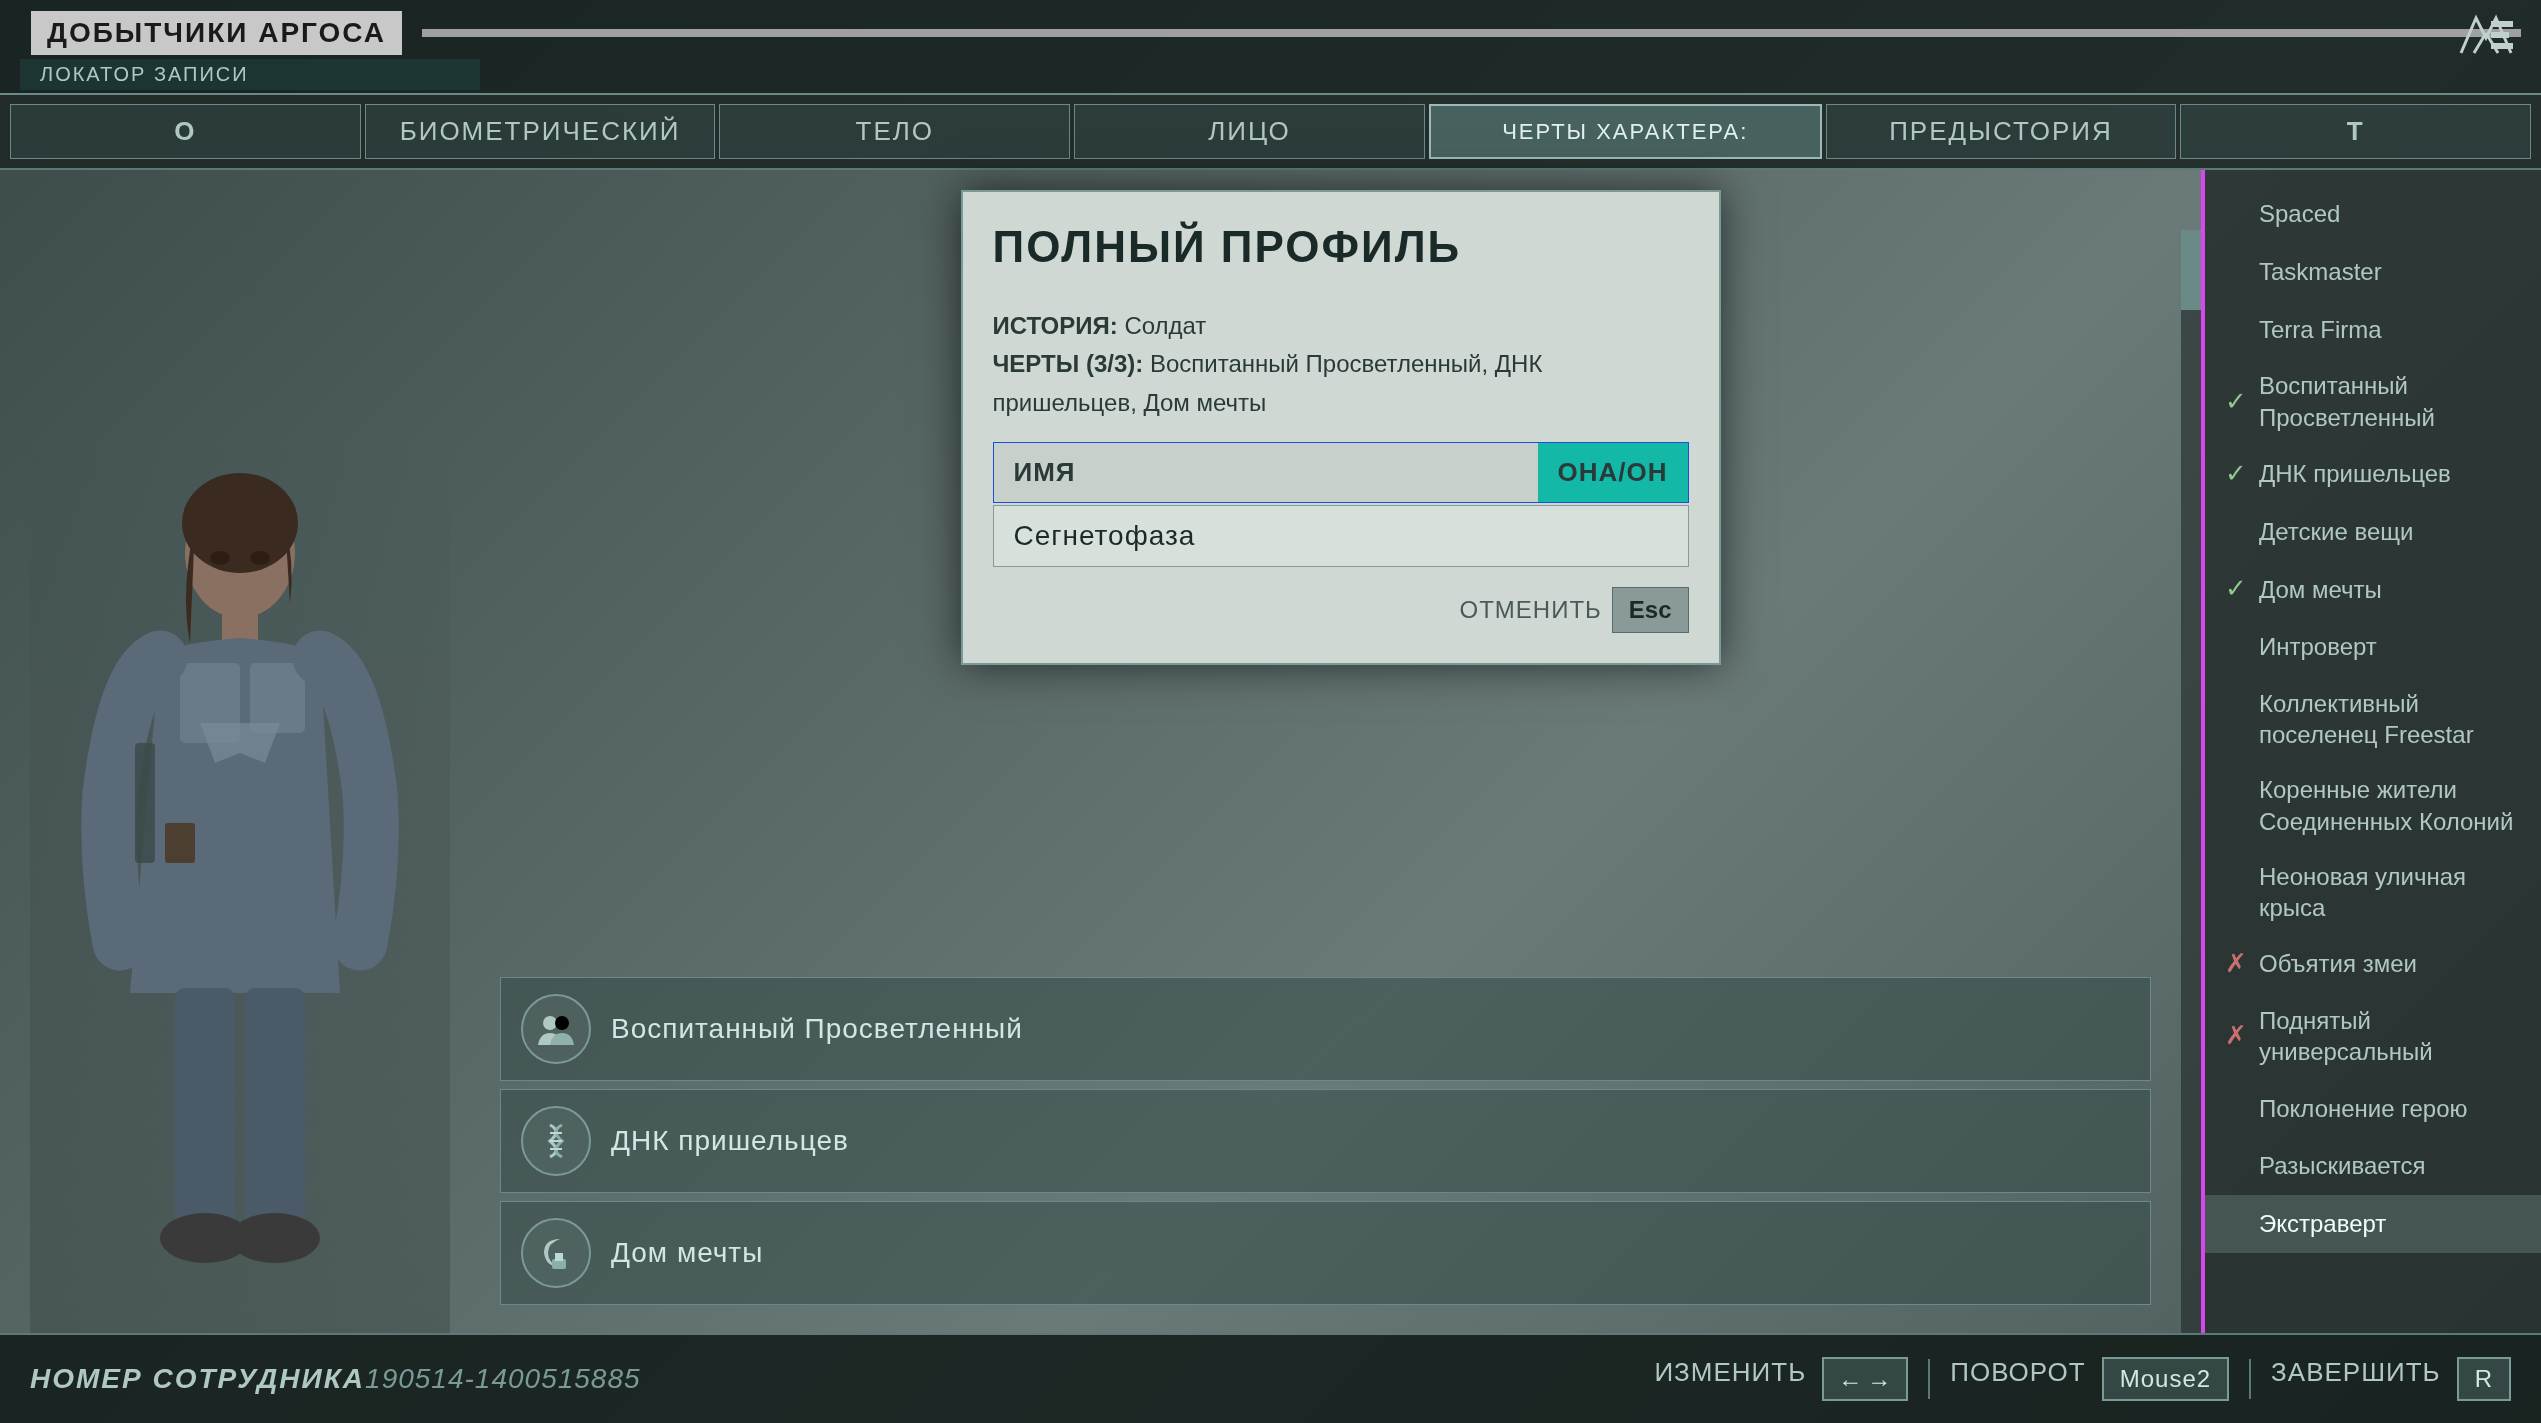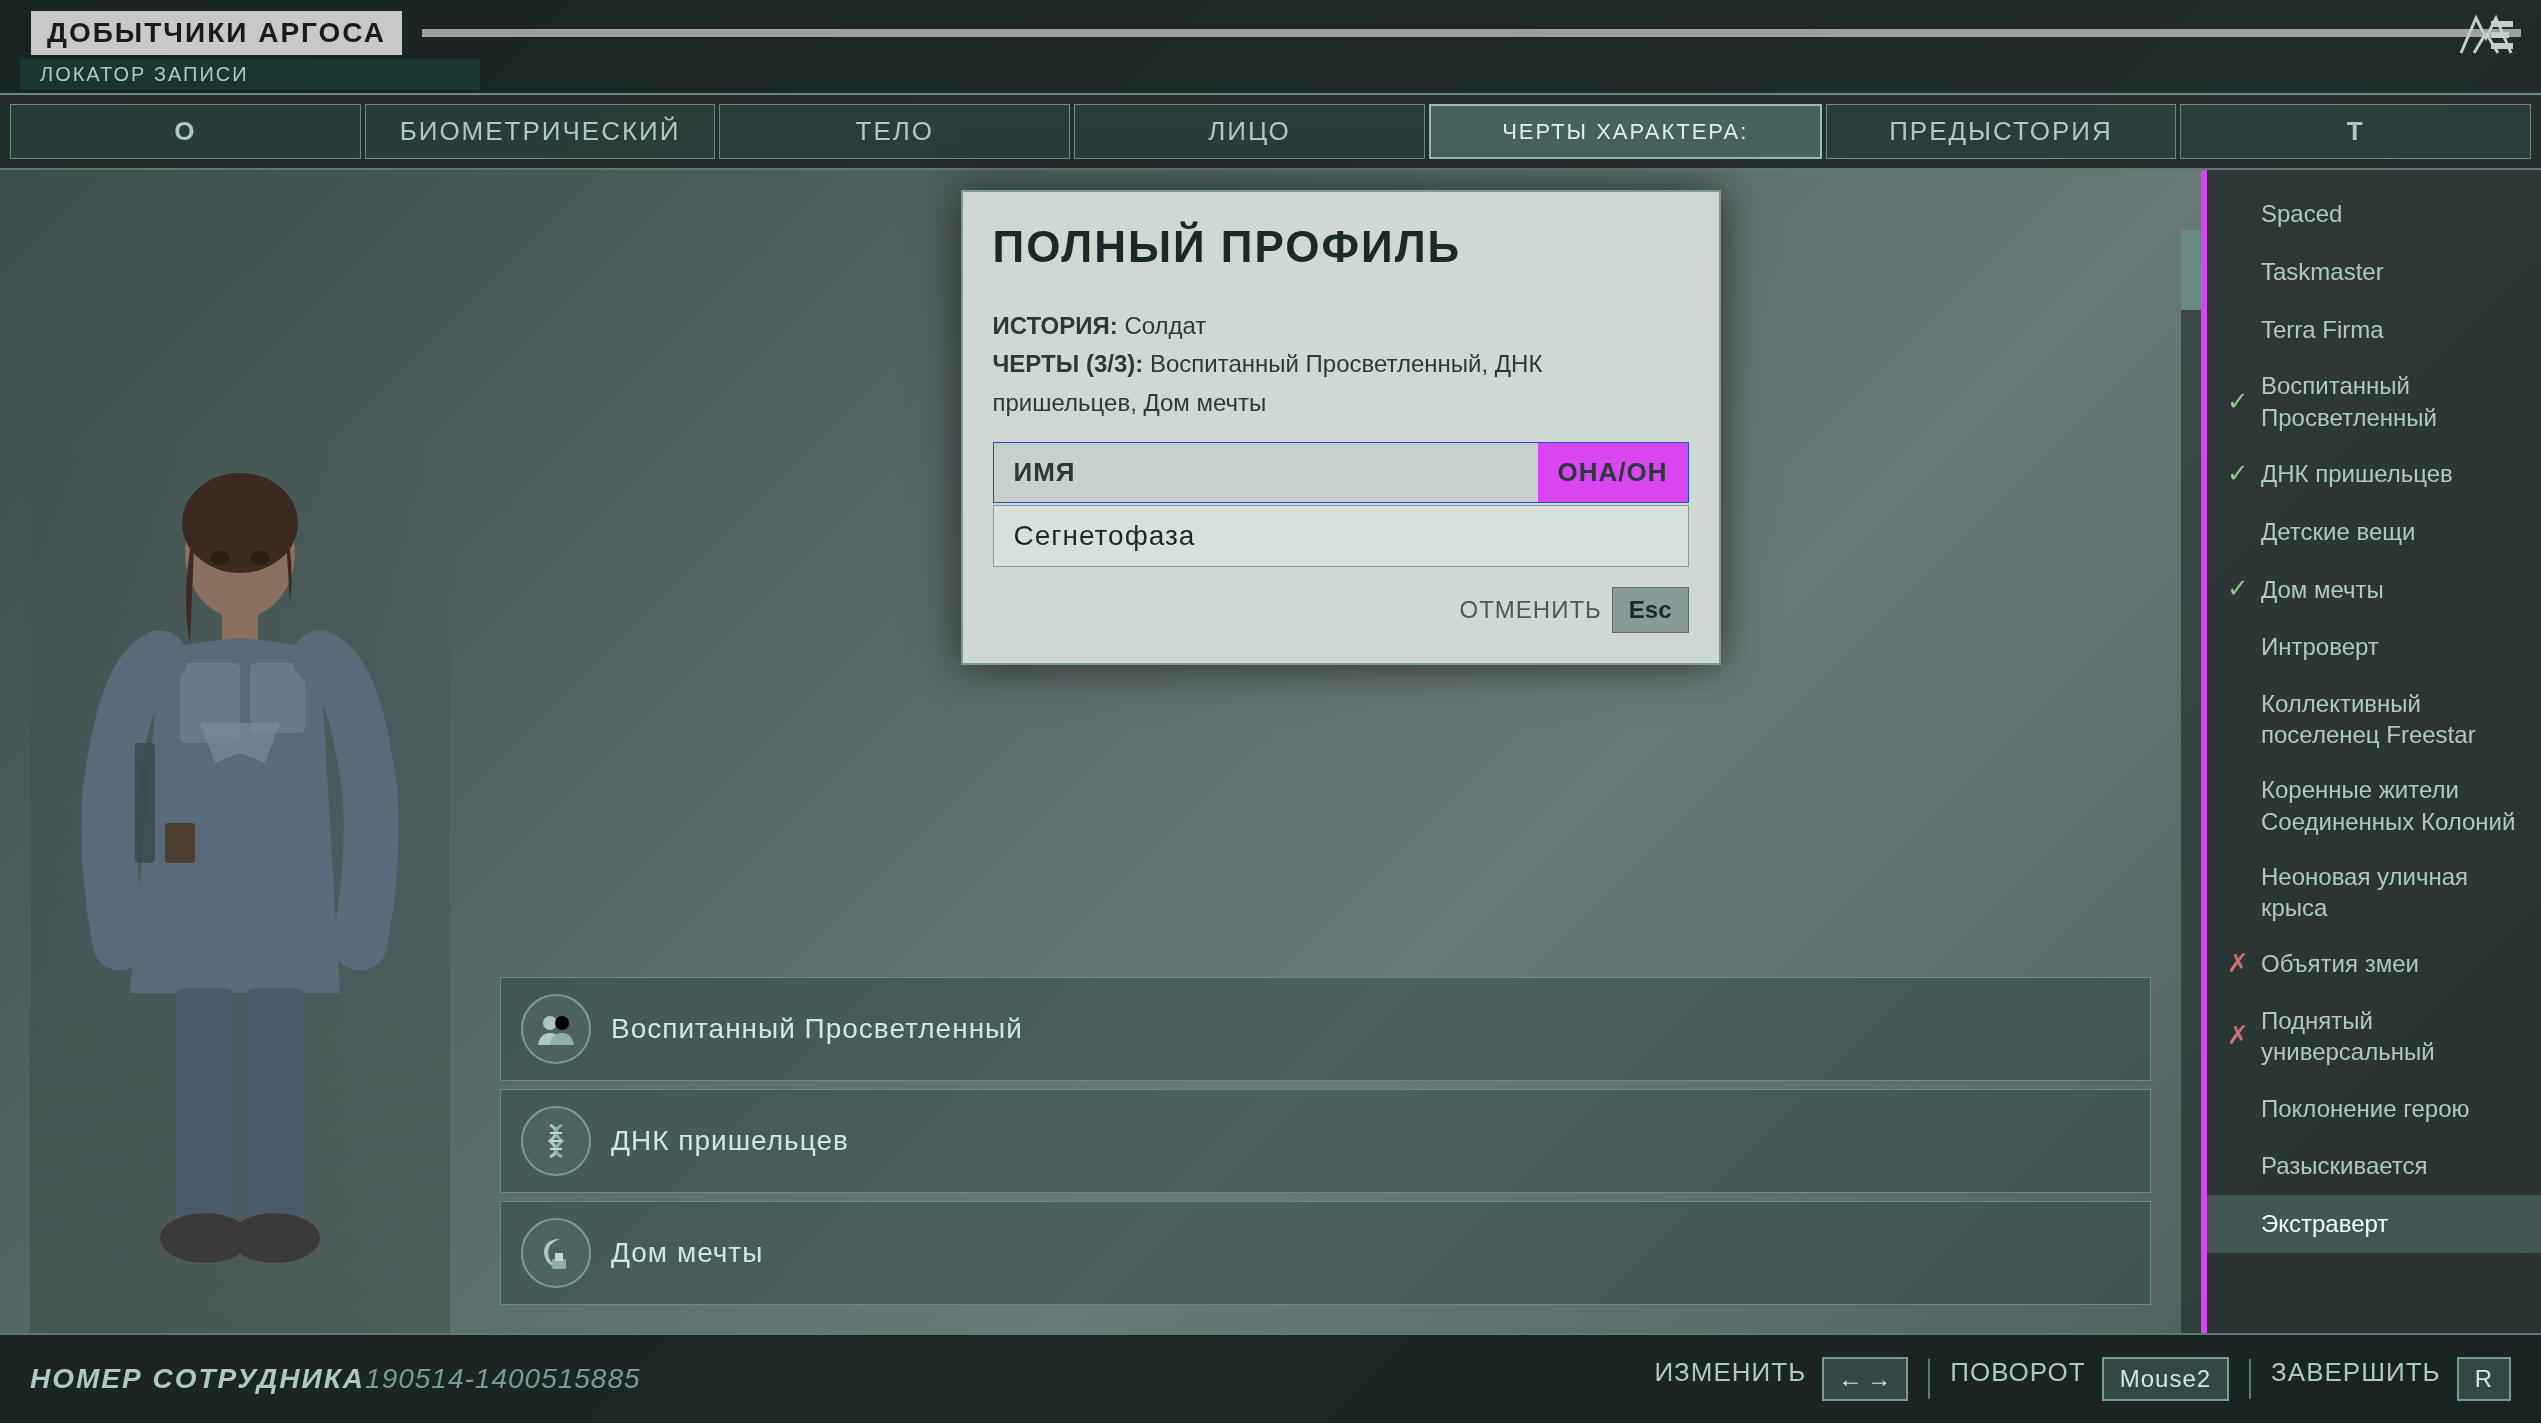--- a/index.html
+++ b/index.html
@@ -250,21 +250,21 @@
       color: #2a3a38;
       background: #c8d0cc;
       letter-spacing: 1px;
     }
 
     .modal-pronoun-label {
       padding: 14px 20px;
       font-size: 26px;
       font-weight: bold;
       color: #2a3a38;
-      background: #d946ef;
+      background: #14b8a6;
       letter-spacing: 1px;
     }
 
     .modal-name-value {
       border: 1px solid #8a9a98;
       padding: 14px 20px;
       font-size: 28px;
       color: #1a2a28;
       background: #d8e0dc;
       letter-spacing: 1px;
@@ -343,21 +343,21 @@
       height: 80px;
       background: #6a8a88;
       position: absolute;
       top: 0;
     }
 
     
     .right-sidebar {
       width: 340px;
       background: rgba(35,45,43,0.85);
-      border-left: 6px solid #d946ef;
+      border-left: 4px solid #d946ef;
       padding: 15px 0;
       overflow: hidden;
     }
 
     .sidebar-item {
       padding: 12px 20px;
       font-size: 24px;
       color: #b0c8c4;
       cursor: pointer;
       display: flex;

